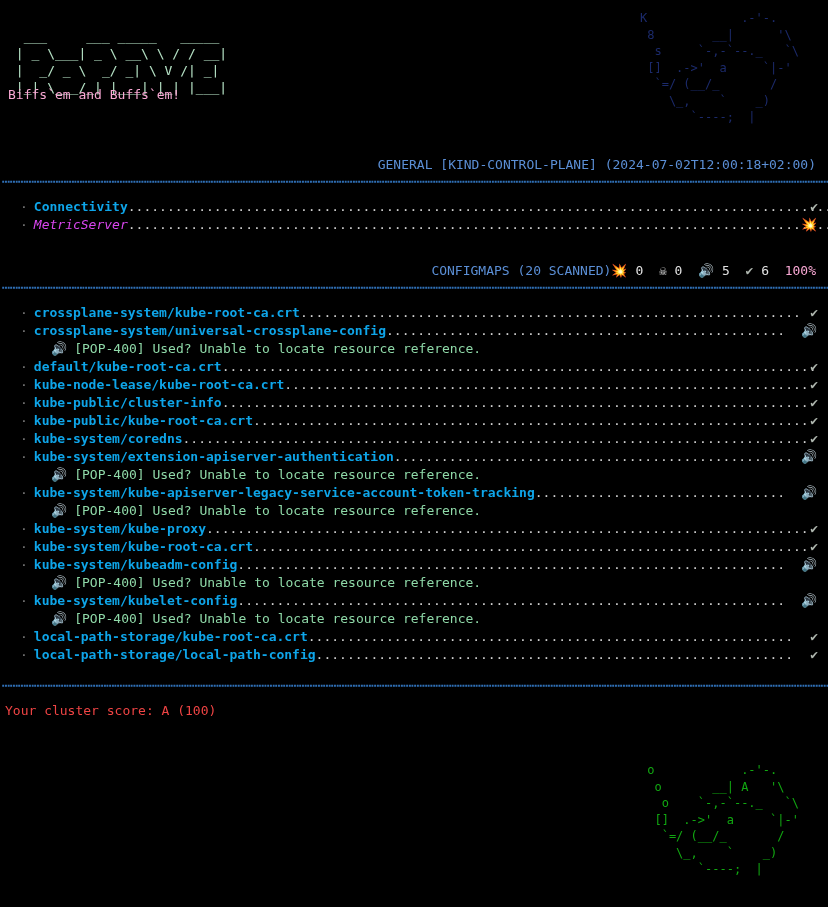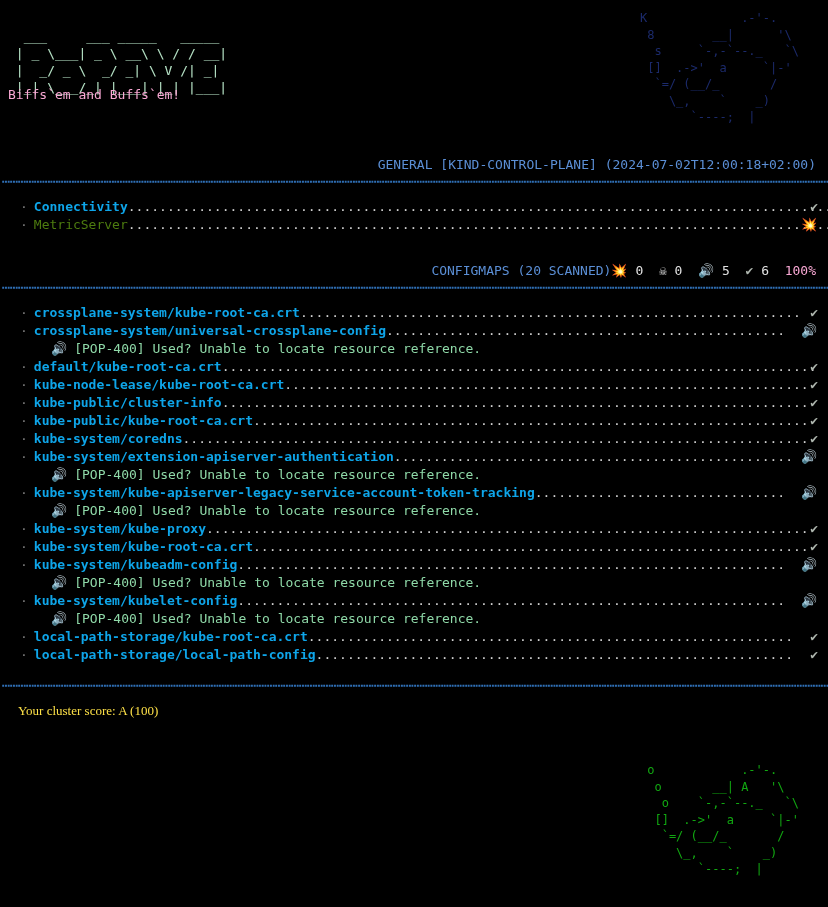--- a/index.html
+++ b/index.html
@@ -116,21 +116,21 @@
     white-space: nowrap;
     overflow: hidden;
     padding-left: 20px;
   }
   .bullet {
     color: #7a7a7a;
     margin-right: 6px;
   }
   .name { }
   .name.ok    { color: #0ea5e9; font-weight: bold; }
-  .name.err   { color: #4d7c0f; }
+  .name.err   { color: #d946ef; font-style: italic; }
   .dots {
     color: #cfcfcf;
     letter-spacing: 0px;
   }
   .status {
     position: absolute;
     right: 10px;
     top: 0;
   }
   .ico-check  { color: #aeb6ae; }
@@ -140,26 +140,25 @@
     height: 18px;
     line-height: 18px;
     white-space: nowrap;
     padding-left: 51px;
     color: #8fd9a8;
   }
   .subrow .sp { color: #e8e8e8; margin-right: 7px; }
 
   
   .summary-line {
-    color: #fde047;
-    padding-left: 18px;
+    color: #ef4444;
+    padding-left: 5px;
     line-height: 18px;
     padding-top: 9px;
     white-space: pre;
-    font-family: Liberation Serif, serif;
   }
   .spacer-8 { height: 8px; }
   .spacer-14 { height: 14px; }
   .spacer-28 { height: 28px; }
 </style>
 </head>
 <body>
 
 <div class="screen">
 

